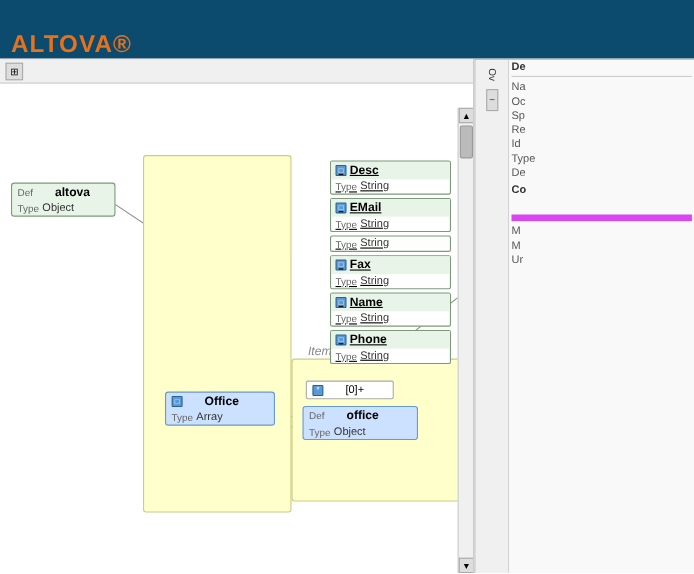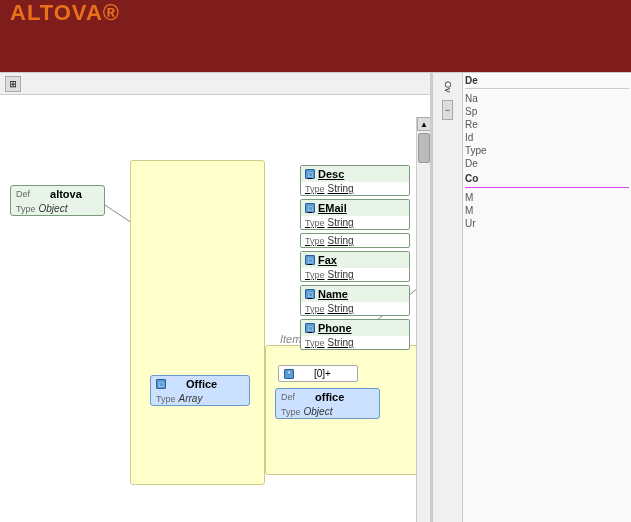--- a/index.html
+++ b/index.html
@@ -1,24 +1,24 @@
 <!DOCTYPE html>
 <html><head>
   <meta charset="utf-8">
   <style>
     * { margin: 0; padding: 0; box-sizing: border-box; }
     body { font-family: Arial, sans-serif; font-size: 11px; background: #fff; width: 631px; height: 522px; overflow: hidden; }
 
     
     #topbar {
-      height: 73px;
-      background: #7f1d1d;
+      height: 54px;
+      background: #0c4a6e;
       border-bottom: 1px solid #ccc;
       display: flex;
-      align-items: flex-start;
+      align-items: flex-end;
       padding: 0 10px;
     }
     #logo {
       font-size: 22px;
       font-weight: bold;
       color: #e8711a;
       letter-spacing: 1px;
     }
     #logo span { color: #e8711a; }
 
@@ -95,21 +95,20 @@
       color: #666;
       font-size: 9px;
     }
     .value-bold {
       font-weight: bold;
       font-size: 11px;
     }
     .value-type {
       color: #333;
       font-size: 10px;
-      font-style: italic;
     }
     .node-icon {
       width: 10px;
       height: 10px;
       background: #5b9bd5;
       border: 1px solid #2a6099;
       display: inline-flex;
       align-items: center;
       justify-content: center;
       font-size: 7px;
@@ -409,41 +408,45 @@
         </div>
 
         <div style="flex:1; background:#f9f9f9; overflow:hidden; padding:2px;">
           <div style="font-weight:bold; font-size:10px; color:#333; border-bottom:1px solid #ccc; padding-bottom:2px; margin-bottom:3px;">De</div>
           <div id="props-rows">
           <div class="panel-row">
                 <span class="panel-row-label">Na</span>
                 <span class="panel-row-value"></span>
               </div>
               <div class="panel-row">
+                <span class="panel-row-label">Oc</span>
+                <span class="panel-row-value"></span>
+              </div>
+              <div class="panel-row">
                 <span class="panel-row-label">Sp</span>
                 <span class="panel-row-value"></span>
               </div>
               <div class="panel-row">
                 <span class="panel-row-label">Re</span>
                 <span class="panel-row-value"></span>
               </div>
               <div class="panel-row">
                 <span class="panel-row-label">Id</span>
                 <span class="panel-row-value"></span>
               </div>
               <div class="panel-row">
                 <span class="panel-row-label">Type</span>
                 <span class="panel-row-value"></span>
               </div>
               <div class="panel-row">
                 <span class="panel-row-label">De</span>
                 <span class="panel-row-value"></span>
               </div>
             </div>
-          <div style="font-weight:bold; font-size:10px; color:#333; border-bottom:1px solid #d946ef; padding-bottom:3px; margin:3px 0;">Co</div>
+          <div style="font-weight:bold; font-size:10px; color:#333; border-bottom:6px solid #d946ef; padding-bottom:17px; margin:3px 0;">Co</div>
           <div id="co-rows">
           <div class="panel-row">
                 <span class="panel-row-label">M</span>
                 <span class="panel-row-value"></span>
               </div>
               <div class="panel-row">
                 <span class="panel-row-label">M</span>
                 <span class="panel-row-value"></span>
               </div>
               <div class="panel-row">

